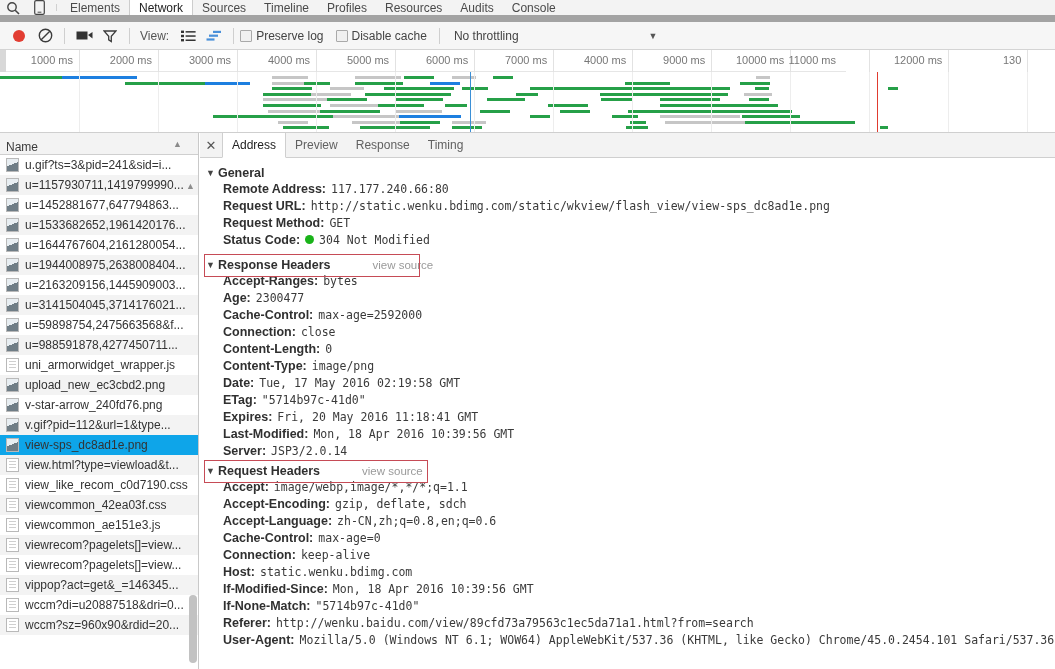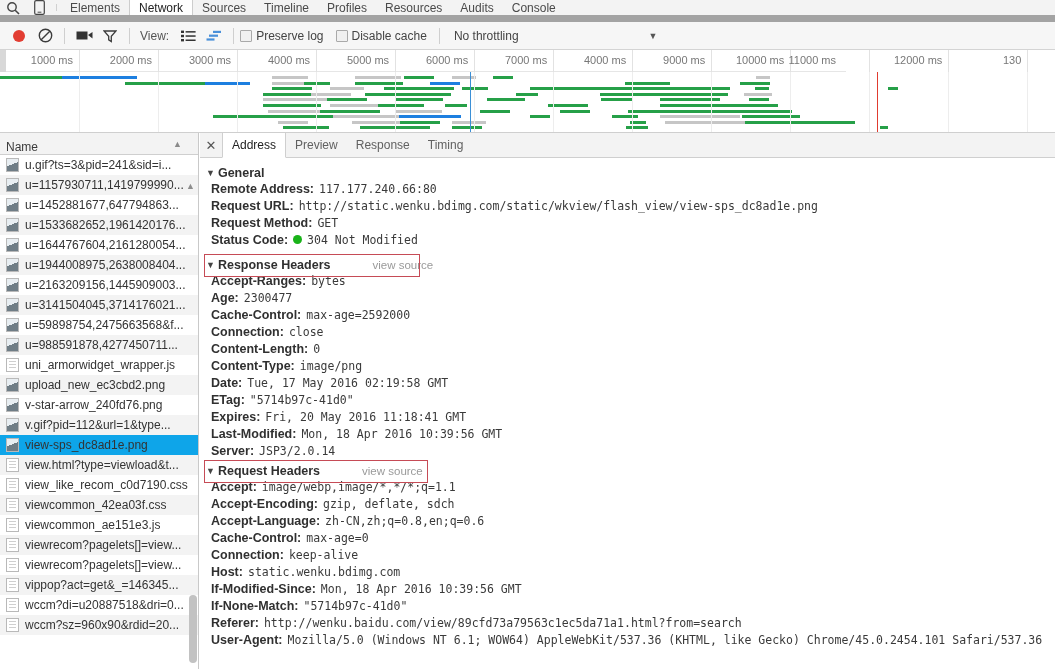--- a/index.html
+++ b/index.html
@@ -167,21 +167,21 @@
     margin-left: 42px; cursor: pointer;
   }
   .sect-title.boxed::after {
     content: ""; position: absolute; left: 4px; top: -1px;
     height: 21px; border: 1px solid #c64b56; pointer-events: none;
   }
   .sect-title.boxed.w1::after { width: 214px; }
   .sect-title.boxed.w2::after { width: 222px; }
   .hrow {
     display: flex; align-items: baseline; height: 17px;
-    padding-left: 11px; font-size: 12.5px; white-space: nowrap;
+    padding-left: 23px; font-size: 12.5px; white-space: nowrap;
   }
   .hkey { font-weight: bold; color: #303030; margin-right: 5px; }
   .hval { font-family: "DejaVu Sans Mono", monospace; font-size: 11.5px; color: #3a3a3a; }
   .status-dot {
     width: 9px; height: 9px; border-radius: 50%; background: #19b319;
     display: inline-block; margin-right: 5px;
   }
   .hsep { height: 5px; }
 </style>
 </head>

